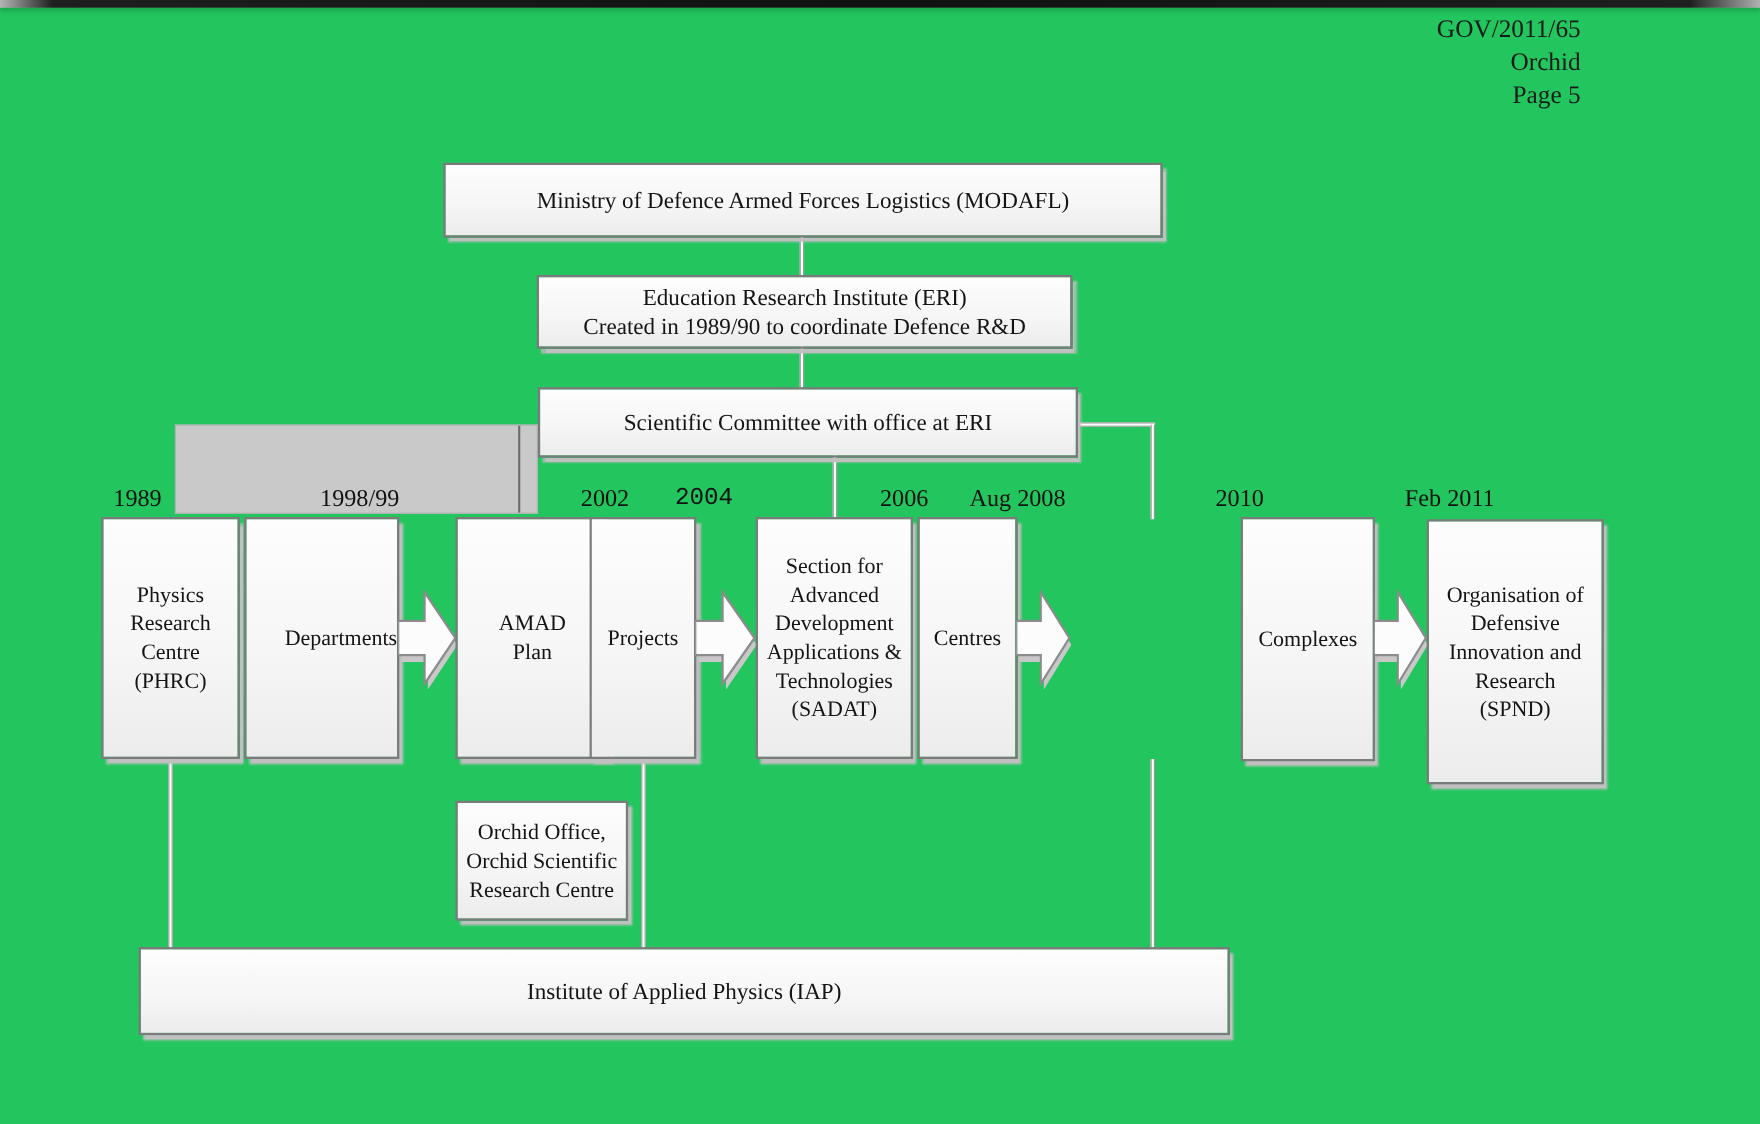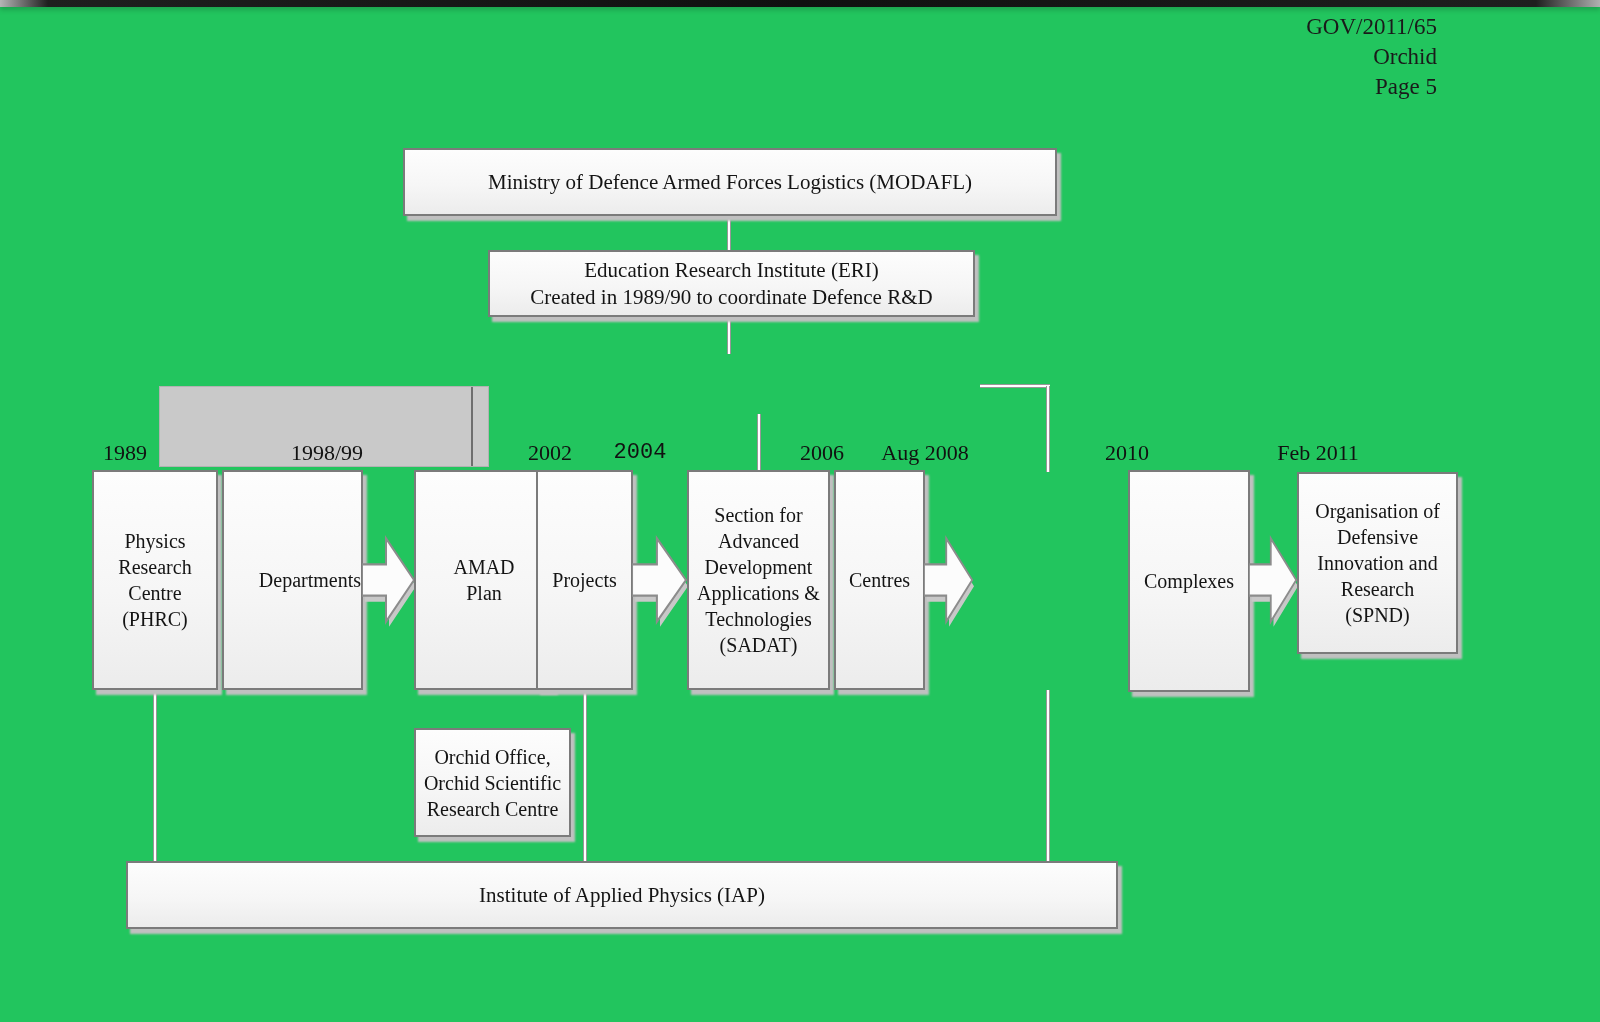--- a/index.html
+++ b/index.html
@@ -78,20 +78,23 @@
   <div class="conn-v" style="left:583px;top:688px;height:175px;"></div>
   <div class="conn-v" style="left:1046px;top:690px;height:173px;"></div>
 
   <div class="node wide" style="left:403px;top:148px;width:654px;height:68px;">
     <span class="lbl">Ministry of Defence Armed Forces Logistics (MODAFL)</span>
   </div>
   <div class="node wide" style="left:488px;top:250px;width:487px;height:67px;">
     <span class="lbl">Education Research Institute (ERI)
 Created in 1989/90 to coordinate Defence R&amp;D</span>
   </div>
+  <div class="node wide" style="left:489px;top:352px;width:491px;height:64px;">
+    <span class="lbl">Scientific Committee with office at ERI</span>
+  </div>
 
   <div class="year" style="left:125px;">1989</div>
   <div class="year" style="left:327px;">1998/99</div>
   <div class="year" style="left:550px;">2002</div>
   <div class="year" style="left:640px;font-family:Liberation Mono, monospace;">2004</div>
   <div class="year" style="left:822px;">2006</div>
   <div class="year" style="left:925px;">Aug 2008</div>
   <div class="year" style="left:1127px;">2010</div>
   <div class="year" style="left:1318px;">Feb 2011</div>
 
@@ -150,31 +153,31 @@
     <span class="lbl">Complexes</span>
   </div>
 
   <div class="arrow" style="left:1249px;width:49px;">
     <svg viewBox="0 0 54 100" preserveAspectRatio="none">
       <polygon points="3,41 27,41 27,17 54,56 27,95 27,71 3,71" fill="#c8c8c8"></polygon>
       <polygon points="0,35 24,35 24,10 52,50 24,90 24,65 0,65" fill="#fcfcfc" stroke="#8c8c8c" stroke-width="2"></polygon>
     </svg>
   </div>
 
-  <div class="node" style="left:1297px;top:472px;width:161px;height:182px;">
+  <div class="node" style="left:1297px;top:472px;width:161px;height:241px;">
     <span class="lbl">Organisation of
 Defensive
 Innovation and
 Research
 (SPND)</span>
   </div>
 
   <div class="node" style="left:414px;top:728px;width:157px;height:109px;">
     <span class="lbl">Orchid Office,
 Orchid Scientific
 Research Centre</span>
   </div>
 
-  <div class="node wide" style="left:126px;top:861px;width:992px;height:68px;">
+  <div class="node wide" style="left:126px;top:861px;width:992px;height:80px;">
     <span class="lbl">Institute of Applied Physics (IAP)</span>
   </div>
 
 </div>
 
 </body></html>

